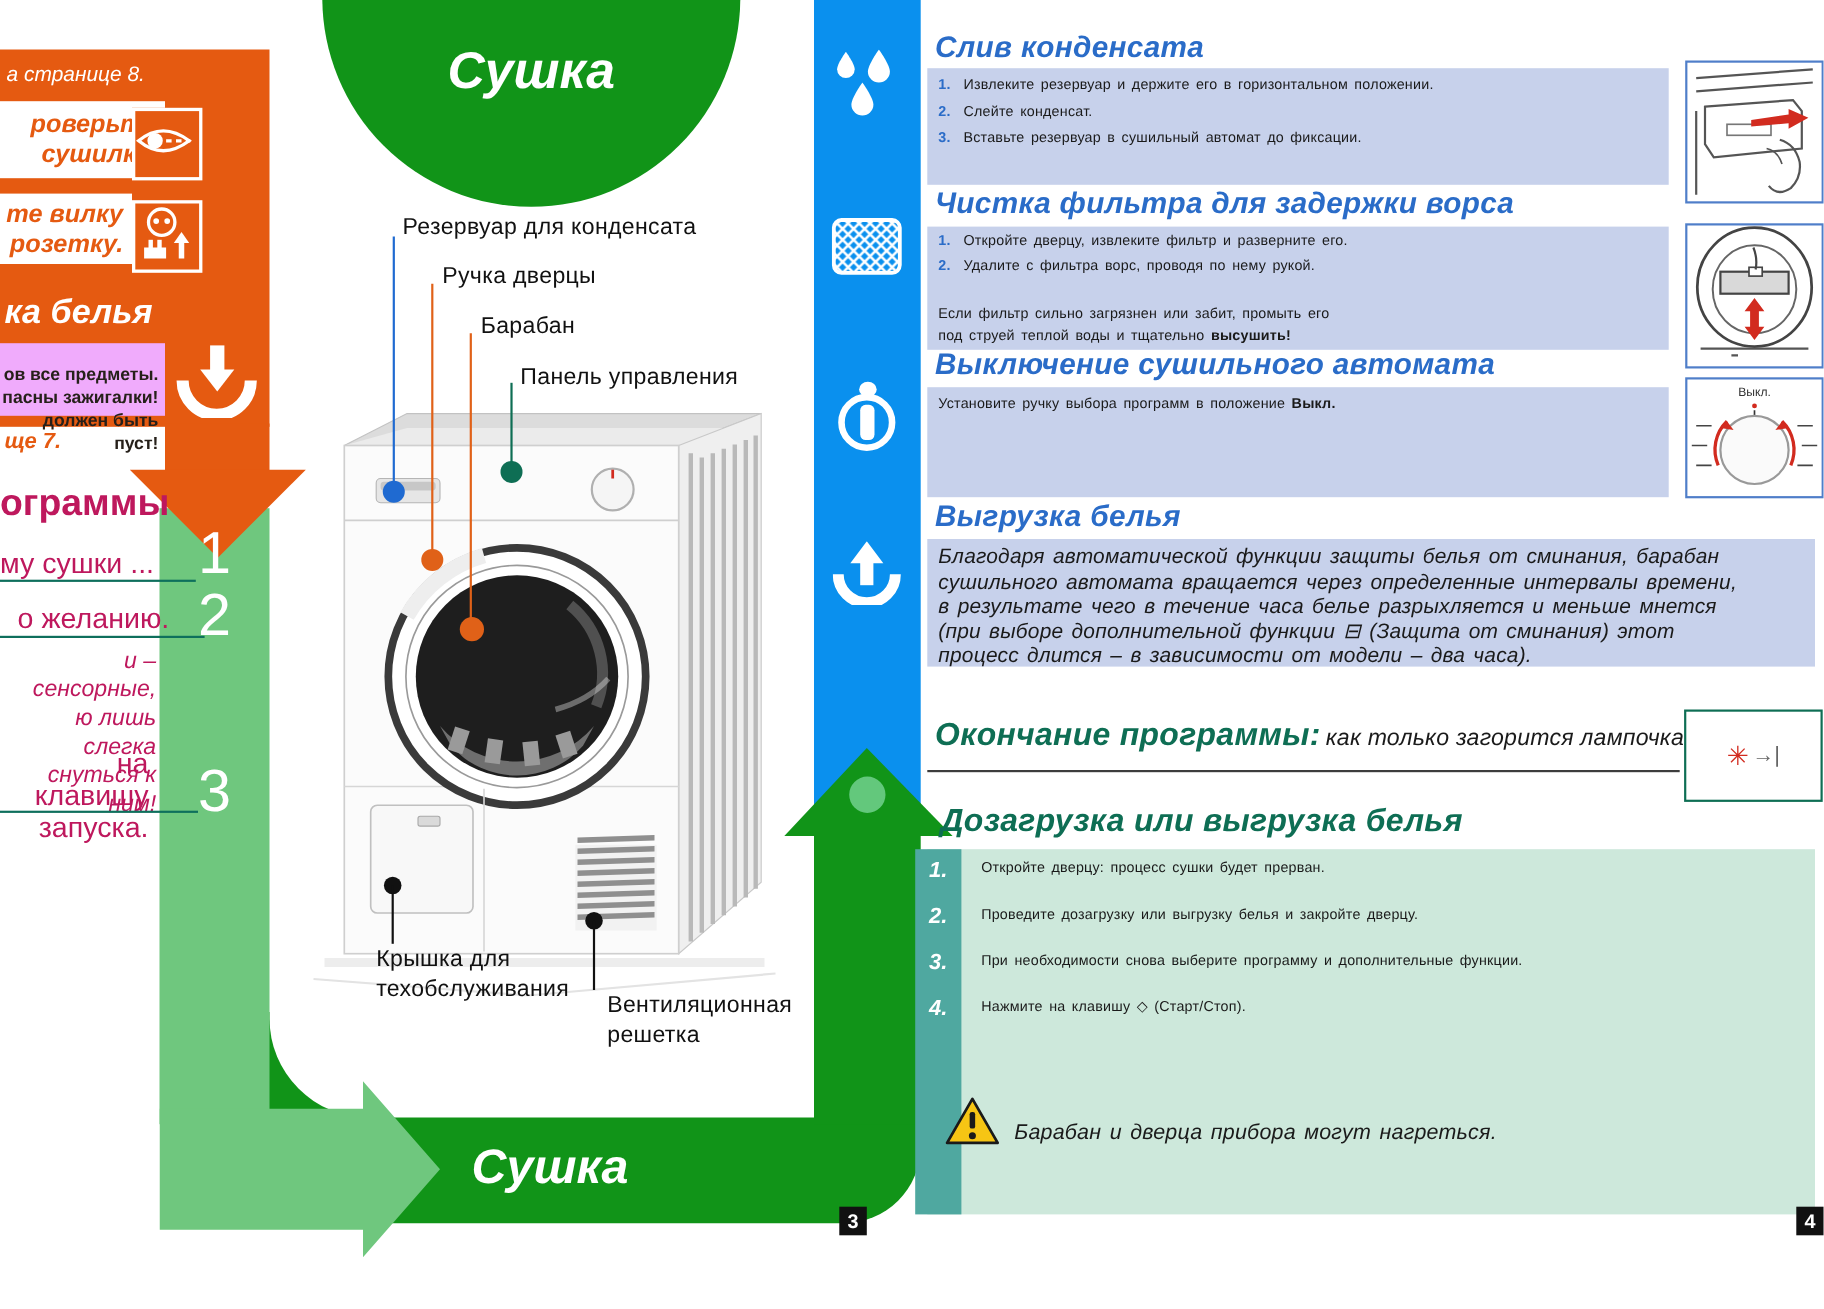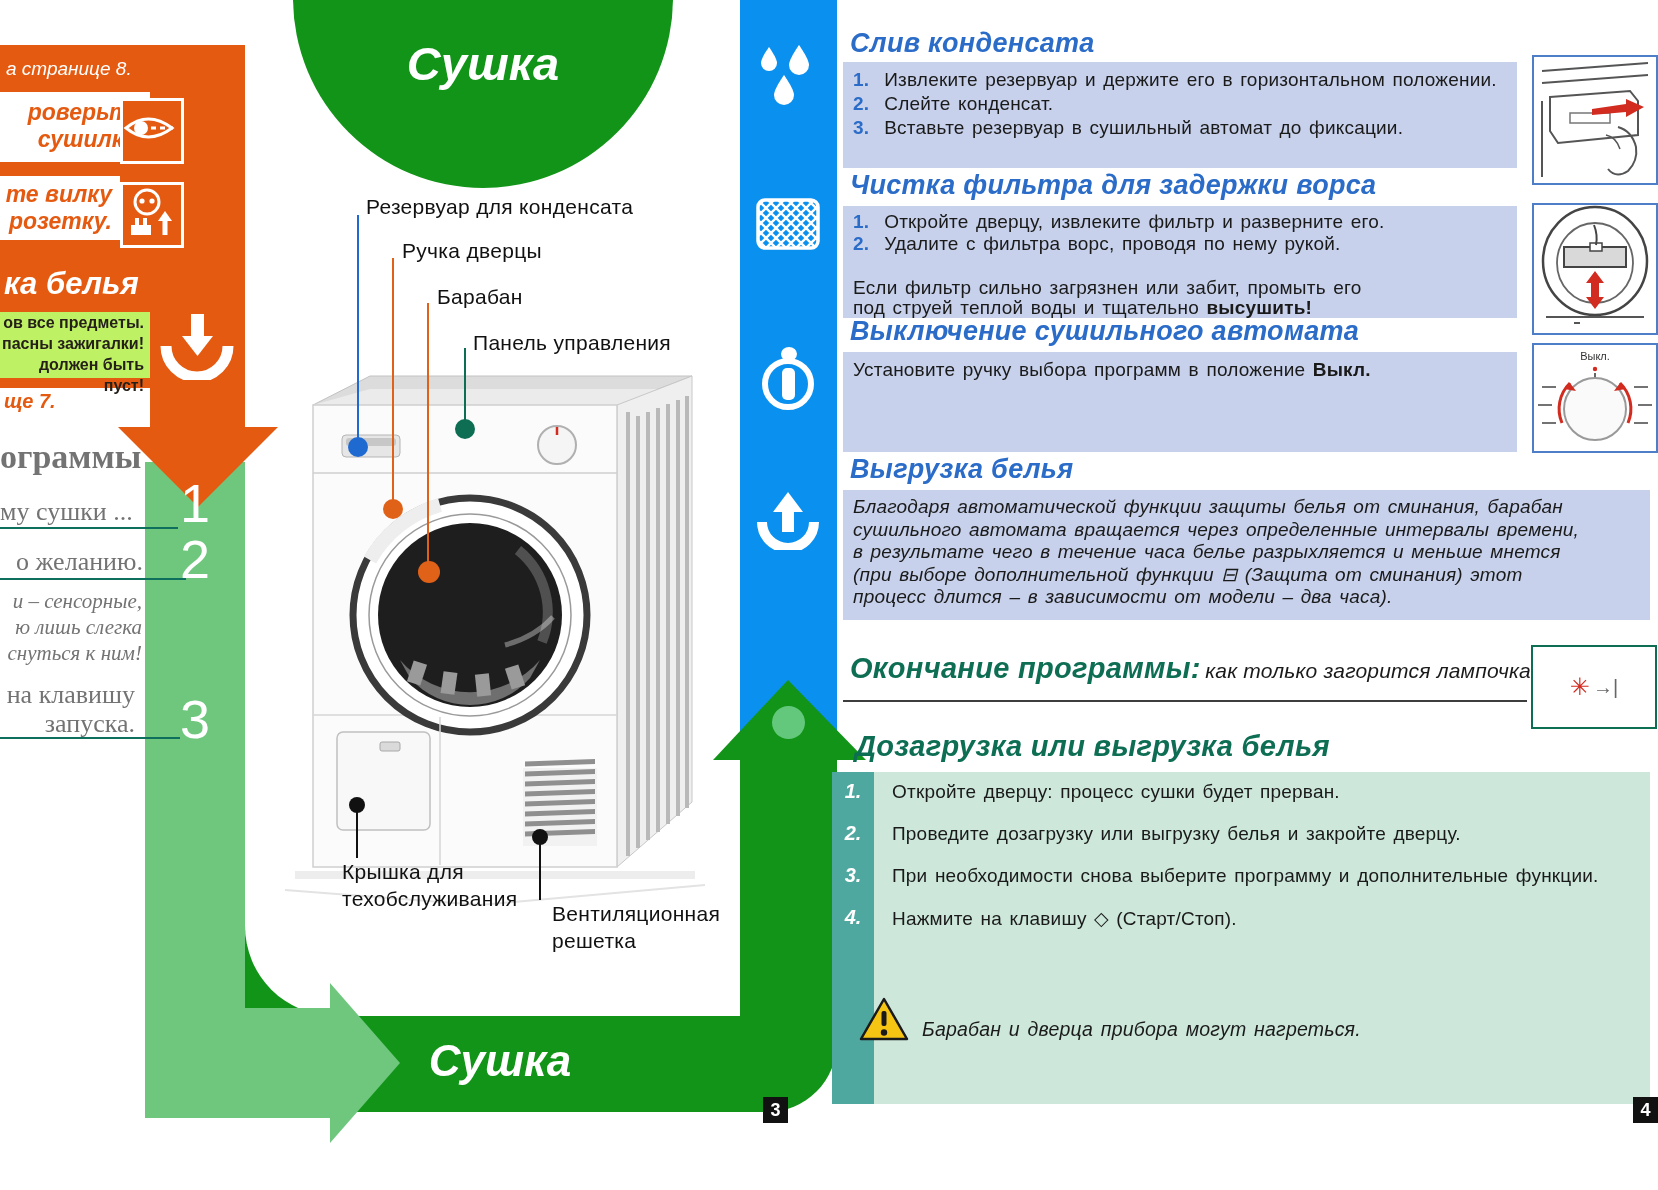--- a/index.html
+++ b/index.html
@@ -6,40 +6,40 @@
   #page{position:relative;width:1658px;height:1190px;background:#ffffff;overflow:hidden;
         font-family:"Liberation Sans", sans-serif;color:#1a1a1a;}
   .abs{position:absolute;}
   
   .orange-panel{left:0;top:45px;width:245px;height:343px;background:#e55a11;}
   .oref{color:#fff;font-style:italic;font-size:19px;}
   .whitebox{background:#fff;}
   .obox-text{color:#e55a11;font-weight:bold;font-style:italic;font-size:23px;line-height:27px;text-align:right;}
   .icon-sq{border:3px solid #fff;background:#e55a11;}
   .lp-head{color:#fff;font-weight:bold;font-style:italic;font-size:31px;}
-  .peach{background:#bef264;color:#26201a;font-size:16px;font-weight:bold;line-height:21px;text-align:right;padding:0 6px 0 0;box-sizing:border-box;}
+  .peach{background:#f0abfc;color:#26201a;font-size:16px;font-weight:bold;line-height:21px;text-align:right;padding:18px 6px 0 0;box-sizing:border-box;}
   .oref2{color:#e55a11;font-style:italic;font-weight:bold;font-size:20px;}
   
-  .teal{color:#737373;font-family:Liberation Serif, serif;}
+  .teal{color:#be185d;}
   .pf-head{font-size:34px;font-weight:bold;}
   .pf-step{font-size:26px;}
   .pf-hint{font-size:21px;font-style:italic;line-height:26px;text-align:right;}
   .pf-underline{height:2px;background:#0e6f5c;}
   .flow-num{color:#fff;font-size:54px;text-align:center;width:90px;}
   .green-dark-bg{background:#119418;}
   .green-light-bg{background:#6fc77e;}
   .banner-label{color:#fff;font-weight:bold;font-style:italic;font-size:44px;text-align:center;}
   
   .mlabel{font-size:21px;color:#111;letter-spacing:.3px;white-space:nowrap;}
   
   .blue-band{left:740px;top:0;width:97px;height:755px;background:#0a90ee;}
   .sec-title{color:#2a6cc8;font-weight:bold;font-style:italic;font-size:27px;white-space:nowrap;letter-spacing:.3px;}
   .lav{background:#c7d1eb;}
   .mint{background:#cde8db;}
-  .item{font-size:19px;letter-spacing:.2px;word-spacing:2px;white-space:nowrap;}
+  .item{font-size:13px;letter-spacing:.2px;word-spacing:2px;white-space:nowrap;}
   .inum{color:#2a6cc8;font-weight:bold;}
   .gnum{color:#fff;font-weight:bold;font-style:italic;font-size:20px;width:42px;text-align:center;}
   .green-head{color:#0e6e54;font-weight:bold;font-style:italic;letter-spacing:.3px;}
   .ital{font-style:italic;}
   .imgbox{border:2px solid #4f7ec9;background:#fff;box-sizing:border-box;}
   .tab{background:#111;color:#fff;font-weight:bold;font-size:18px;width:25px;height:26px;
        display:flex;align-items:center;justify-content:center;}
   .hairline{height:2px;background:#3d3d3d;}
 </style>
 </head>
@@ -291,21 +291,21 @@
     <div class="item" style="position:absolute;left:10px;top:71px;">Если фильтр сильно загрязнен или забит, промыть его</div>
     <div class="item" style="position:absolute;left:10px;top:91px;"><span>под струей теплой воды и тщательно </span><b>высушить!</b></div>
   </div>
 
   <div class="abs sec-title" style="left:850px;top:316px;">Выключение сушильного автомата</div>
   <div class="abs lav" style="left:843px;top:352px;width:674px;height:100px;">
     <div class="item" style="position:absolute;left:10px;top:7px;"><span>Установите ручку выбора программ в положение </span><b>Выкл.</b></div>
   </div>
 
   <div class="abs sec-title" style="left:850px;top:454px;">Выгрузка белья</div>
-  <div class="abs lav" style="left:843px;top:490px;width:807px;height:130px;">
+  <div class="abs lav" style="left:843px;top:490px;width:807px;height:116px;">
     <div class="ital" style="position:absolute;left:10px;top:6px;width:740px;font-size:19px;line-height:22.5px;letter-spacing:.2px;word-spacing:2px;">Благодаря автоматической функции защиты белья от сминания, барабан сушильного автомата вращается через определенные интервалы времени, в результате чего в течение часа белье разрыхляется и меньше мнется (при выборе дополнительной функции ⊟ (Защита от сминания) этот процесс длится – в зависимости от модели – два часа).</div>
   </div>
 
   <div class="abs" style="left:850px;top:652px;white-space:nowrap;">
     <span class="green-head" style="font-size:29px;">Окончание программы:</span>
     <span class="ital" style="font-size:21px;letter-spacing:.2px;">как только загорится лампочка.</span>
   </div>
   <div class="abs hairline" style="left:843px;top:700px;width:684px;"></div>
   <div class="abs" style="left:1531px;top:645px;width:126px;height:84px;border:2px solid #0e6e54;background:#fff;box-sizing:border-box;display:flex;align-items:center;justify-content:center;">
     <span style="color:#d22b1f;font-size:24px;">✳</span>

